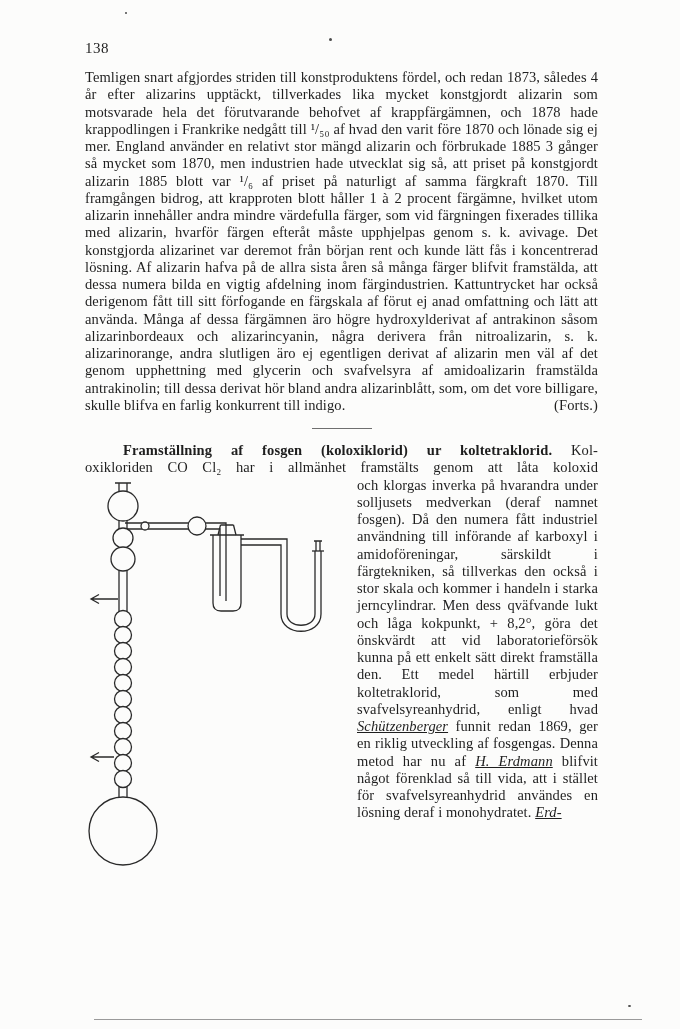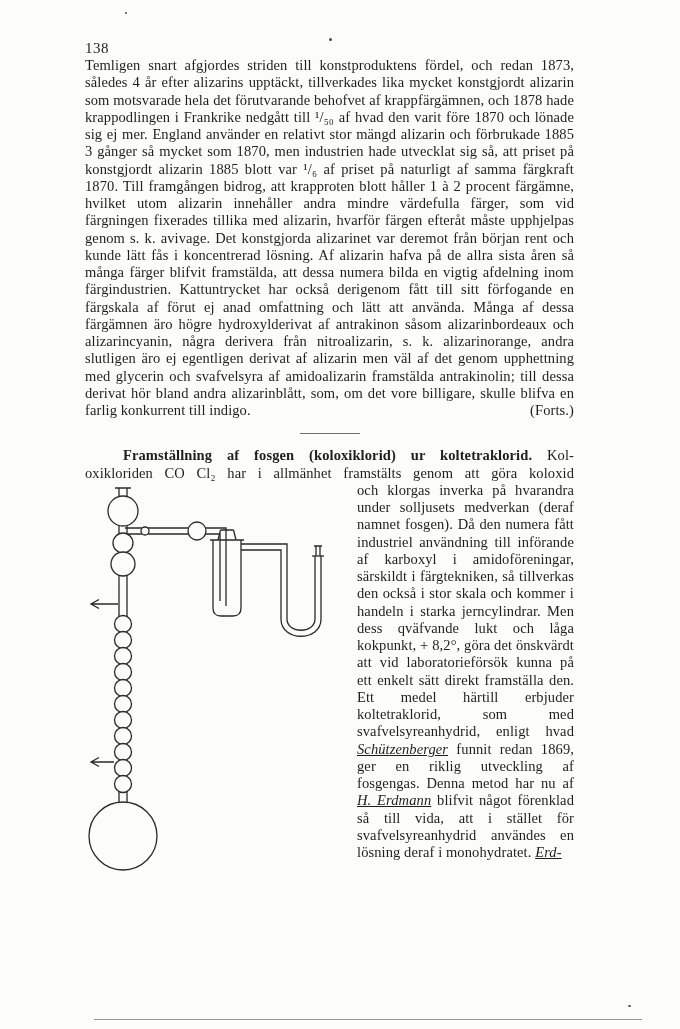--- a/index.html
+++ b/index.html
@@ -5,29 +5,29 @@
   * { margin:0; padding:0; box-sizing:border-box; }
   html, body { width:680px; }
   body {
     height:1029px;
     background:#fcfcfb;
     color:#1e1e1e;
     font-family:"Liberation Serif","DejaVu Serif",serif;
     position:relative;
     overflow:hidden;
   }
-  .sheet { padding:40px 106px 0 85px; }
+  .sheet { padding:40px 82px 0 85px; }
   .page-number { font-size:15px; letter-spacing:0.5px; }
   .body-text {
     font-size:14.5px;
     line-height:17.25px;
     text-align:justify;
     letter-spacing:0.1px;
   }
-  .para1 { }
+  .para1 { margin-top:12px; }
   .forts { float:right; }
   .divider {
     width:60px;
     border-top:1px solid #6f6f6f;
     margin:14px auto 13px;
   }
   .heading-line { text-indent:38px; text-align:justify; text-align-last:justify; }
   .heading { font-weight:bold; }
   .full-line { text-align:justify; text-align-last:justify; }
   .wrap-block::after { content:""; display:block; clear:both; }
@@ -50,21 +50,21 @@
 <div class="sheet">
 
   <div class="page-number">138</div>
 
   <p class="body-text para1"><span>Temligen snart afgjordes striden till konstproduktens fördel, och redan 1873, således 4 år efter alizarins upptäckt, tillverkades lika mycket konstgjordt alizarin som motsvarade hela det förutvarande behofvet af krappfärgämnen, och 1878 hade krappodlingen i Frankrike nedgått till ¹/₅₀ af hvad den varit före 1870 och lönade sig ej mer. England använder en relativt stor mängd alizarin och förbrukade 1885 3 gånger så mycket som 1870, men industrien hade utvecklat sig så, att priset på konstgjordt alizarin 1885 blott var ¹/₆ af priset på naturligt af samma färgkraft 1870. Till framgången bidrog, att krapproten blott håller 1 à 2 procent färgämne, hvilket utom alizarin innehåller andra mindre värdefulla färger, som vid färgningen fixerades tillika med alizarin, hvarför färgen efteråt måste upphjelpas genom s. k. avivage. Det konstgjorda alizarinet var deremot från början rent och kunde lätt fås i koncentrerad lösning. Af alizarin hafva på de allra sista åren så många färger blifvit framstälda, att dessa numera bilda en vigtig afdelning inom färgindustrien. Kattuntrycket har också derigenom fått till sitt förfogande en färgskala af förut ej anad omfattning och lätt att använda. Många af dessa färgämnen äro högre hydroxylderivat af antrakinon såsom alizarinbordeaux och alizarincyanin, några derivera från nitroalizarin, s. k. alizarinorange, andra slutligen äro ej egentligen derivat af alizarin men väl af det genom upphettning med glycerin och svafvelsyra af amidoalizarin framstälda antrakinolin; till dessa derivat hör bland andra alizarinblått, som, om det vore billigare, skulle blifva en farlig konkurrent till indigo.</span><span class="forts">(Forts.)</span></p>
 
   <div class="divider"></div>
 
   <div class="body-text heading-line"><span class="heading">Framställning af fosgen (koloxiklorid) ur koltetraklorid.</span> <span>Kol-</span></div>
 
-  <div class="body-text full-line">oxikloriden CO Cl₂ har i allmänhet framstälts genom att göra koloxid</div>
+  <div class="body-text full-line">oxikloriden CO Cl₂ har i allmänhet framstälts genom att låta koloxid</div>
 
   <div class="body-text wrap-block">
 
     <svg class="figure" viewBox="0 0 268 392" xmlns="http://www.w3.org/2000/svg">
 
       <g>
         <path class="ln" d="M34 4 V14 M42 4 V14 M30 4 H46"></path>
       </g>
 
       <path class="ln" d="M34 40 V50 M42 40 V50"></path>

